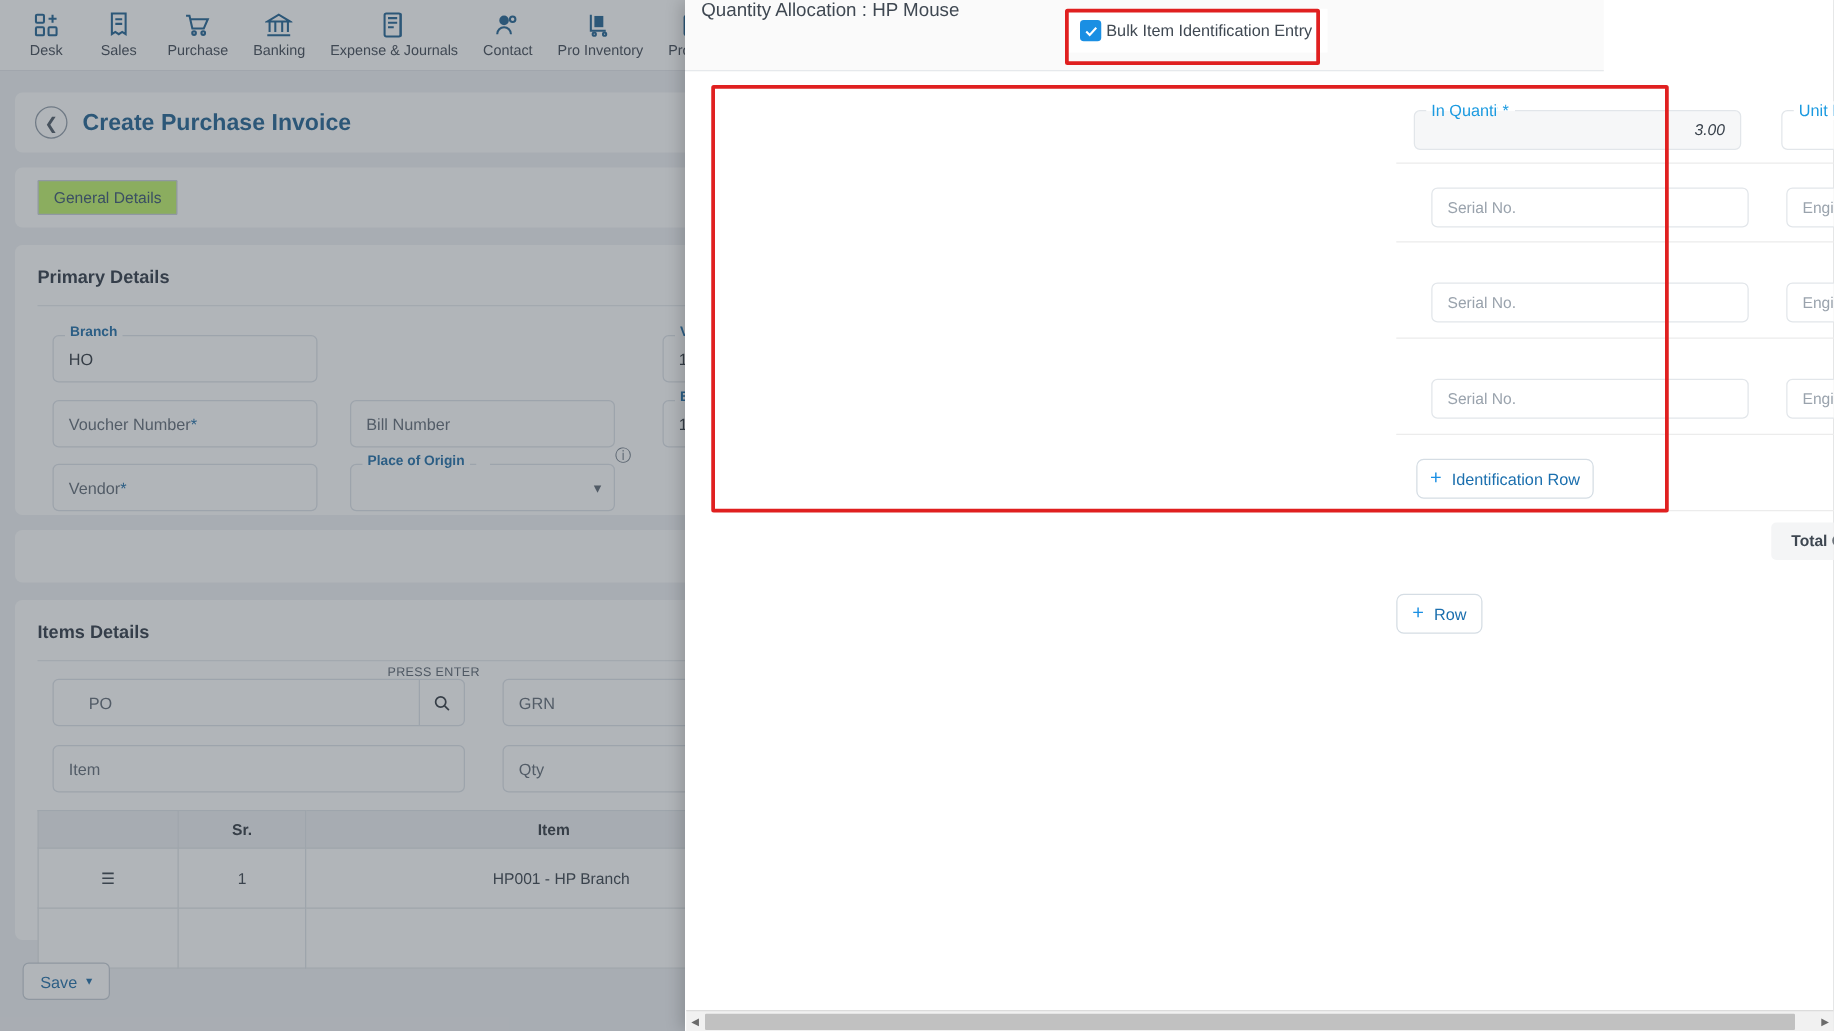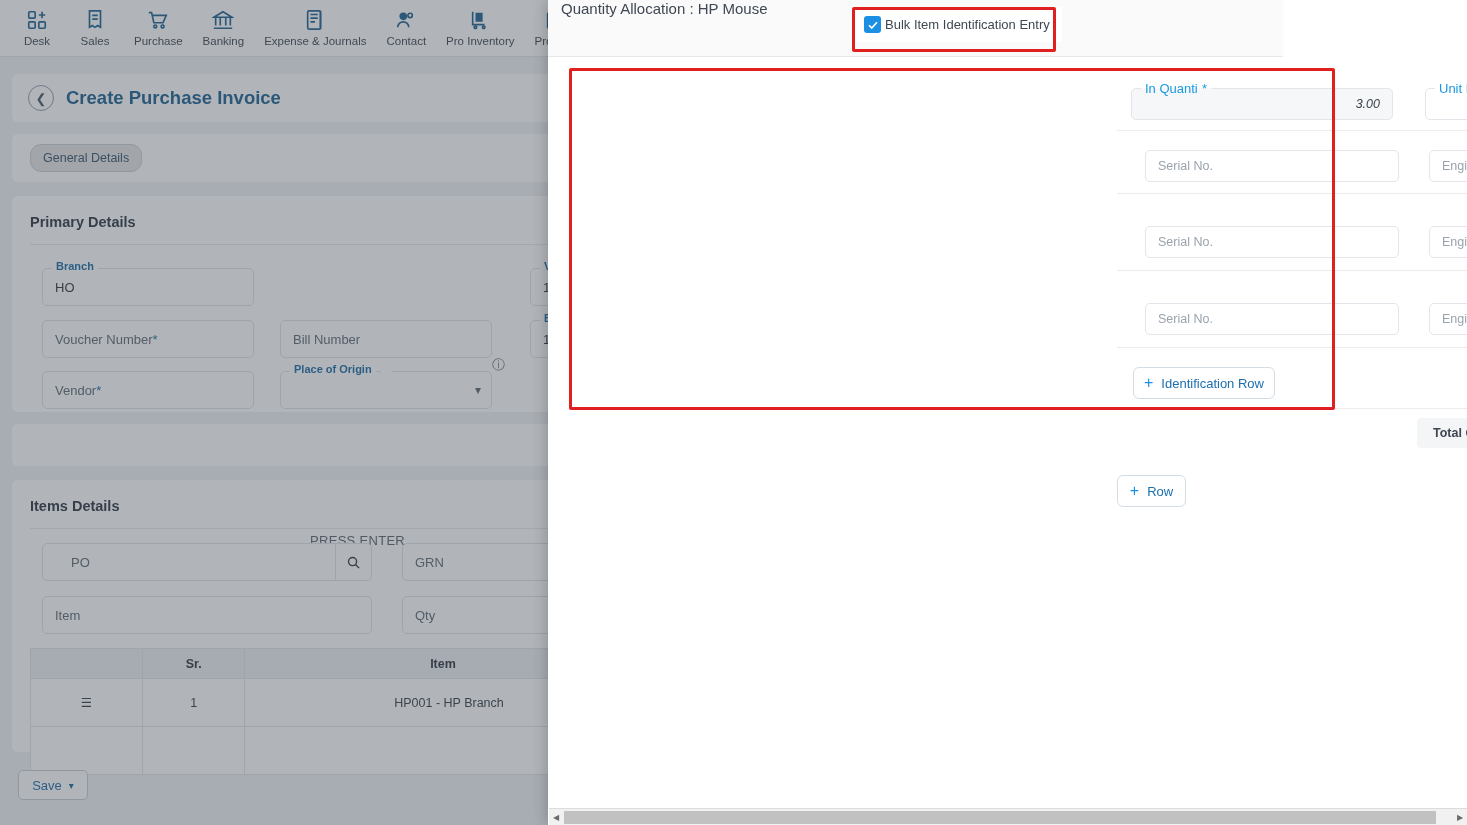--- a/index.html
+++ b/index.html
@@ -45,22 +45,22 @@
     display:flex; align-items:center; justify-content:center; color:#4a5663;
     font-size:13px; cursor:pointer;
   }
   .page-title { font-size:18.5px; color:#1b5e8f; font-weight:600; }
 
   .tabbar {
     position:absolute; left:12px; top:134px; width:1443px; height:48px;
     background:#ffffff; border-radius:6px; display:flex; align-items:center; padding-left:18px;
   }
   .tabchip {
-    border:1px solid #c7ced6; border-radius:11px; padding:6px 12px;
-    font-size:12.5px; color:#35506b; background:#e5e5e5; cursor:pointer;
+    border:1px solid #c7ced6; border-radius:1px; padding:6px 12px;
+    font-size:12.5px; color:#35506b; background:#bef264; cursor:pointer;
   }
 
   .card {
     position:absolute; left:12px; background:#ffffff; border-radius:6px;
   }
   #primary-card { top:196px; width:1443px; height:216px; }
   #items-card   { top:480px; width:1443px; height:272px; }
   #thin-card    { top:424px; width:1443px; height:42px; }
 
   .card-title { font-size:14.5px; color:#2a3340; font-weight:600; padding:18px 0 0 18px; }
@@ -73,21 +73,21 @@
   }
   .fld.filled { color:#2c333c; }
   .fld .flabel {
     position:absolute; top:-9px; left:9px; background:#fff; padding:0 4px;
     font-size:11px; color:#1b6aa5; font-weight:600;
   }
   .req { color:#1b6aa5; }
   .chev { position:absolute; right:10px; color:#5a6470; font-size:12px; }
 
   .presshint {
-    position:absolute; font-size:13px; letter-spacing:.3px; color:#58616d;
+    position:absolute; font-size:10px; letter-spacing:.3px; color:#58616d;
   }
   .srch {
     position:absolute; width:36px; height:36px; display:flex;
     align-items:center; justify-content:center; border-left:1px solid #dde2e8;
     color:#2c333c;
   }
 
   table.items { position:absolute; left:30px; top:648px; width:1000px; border-collapse:collapse; }
   table.items th {
     background:#eef0f3; border:1px solid #dfe3e8; font-size:12.5px;

